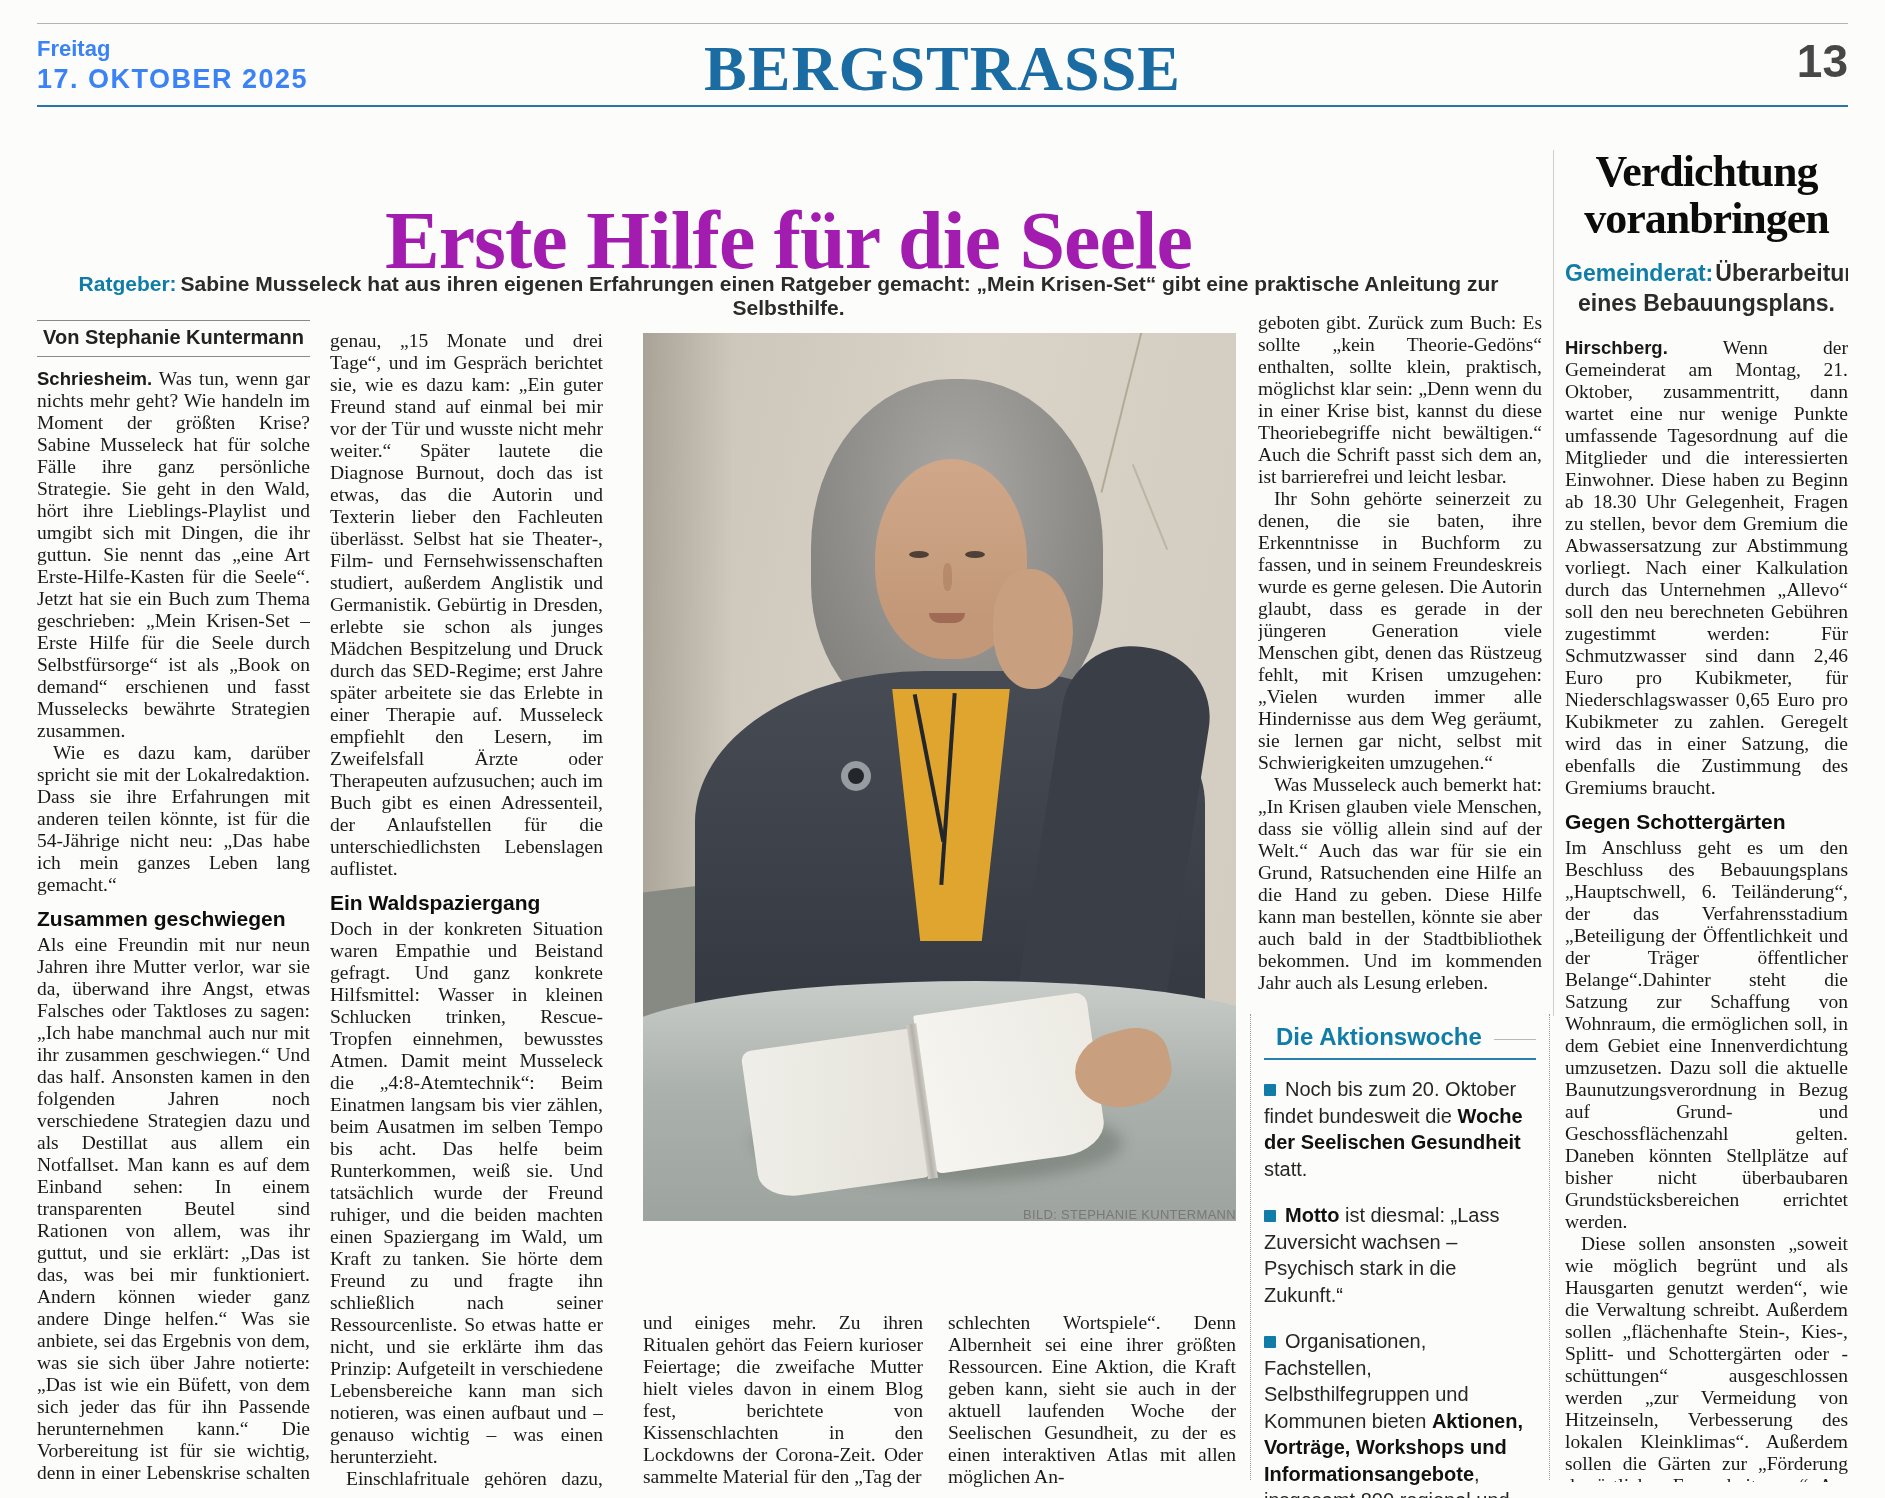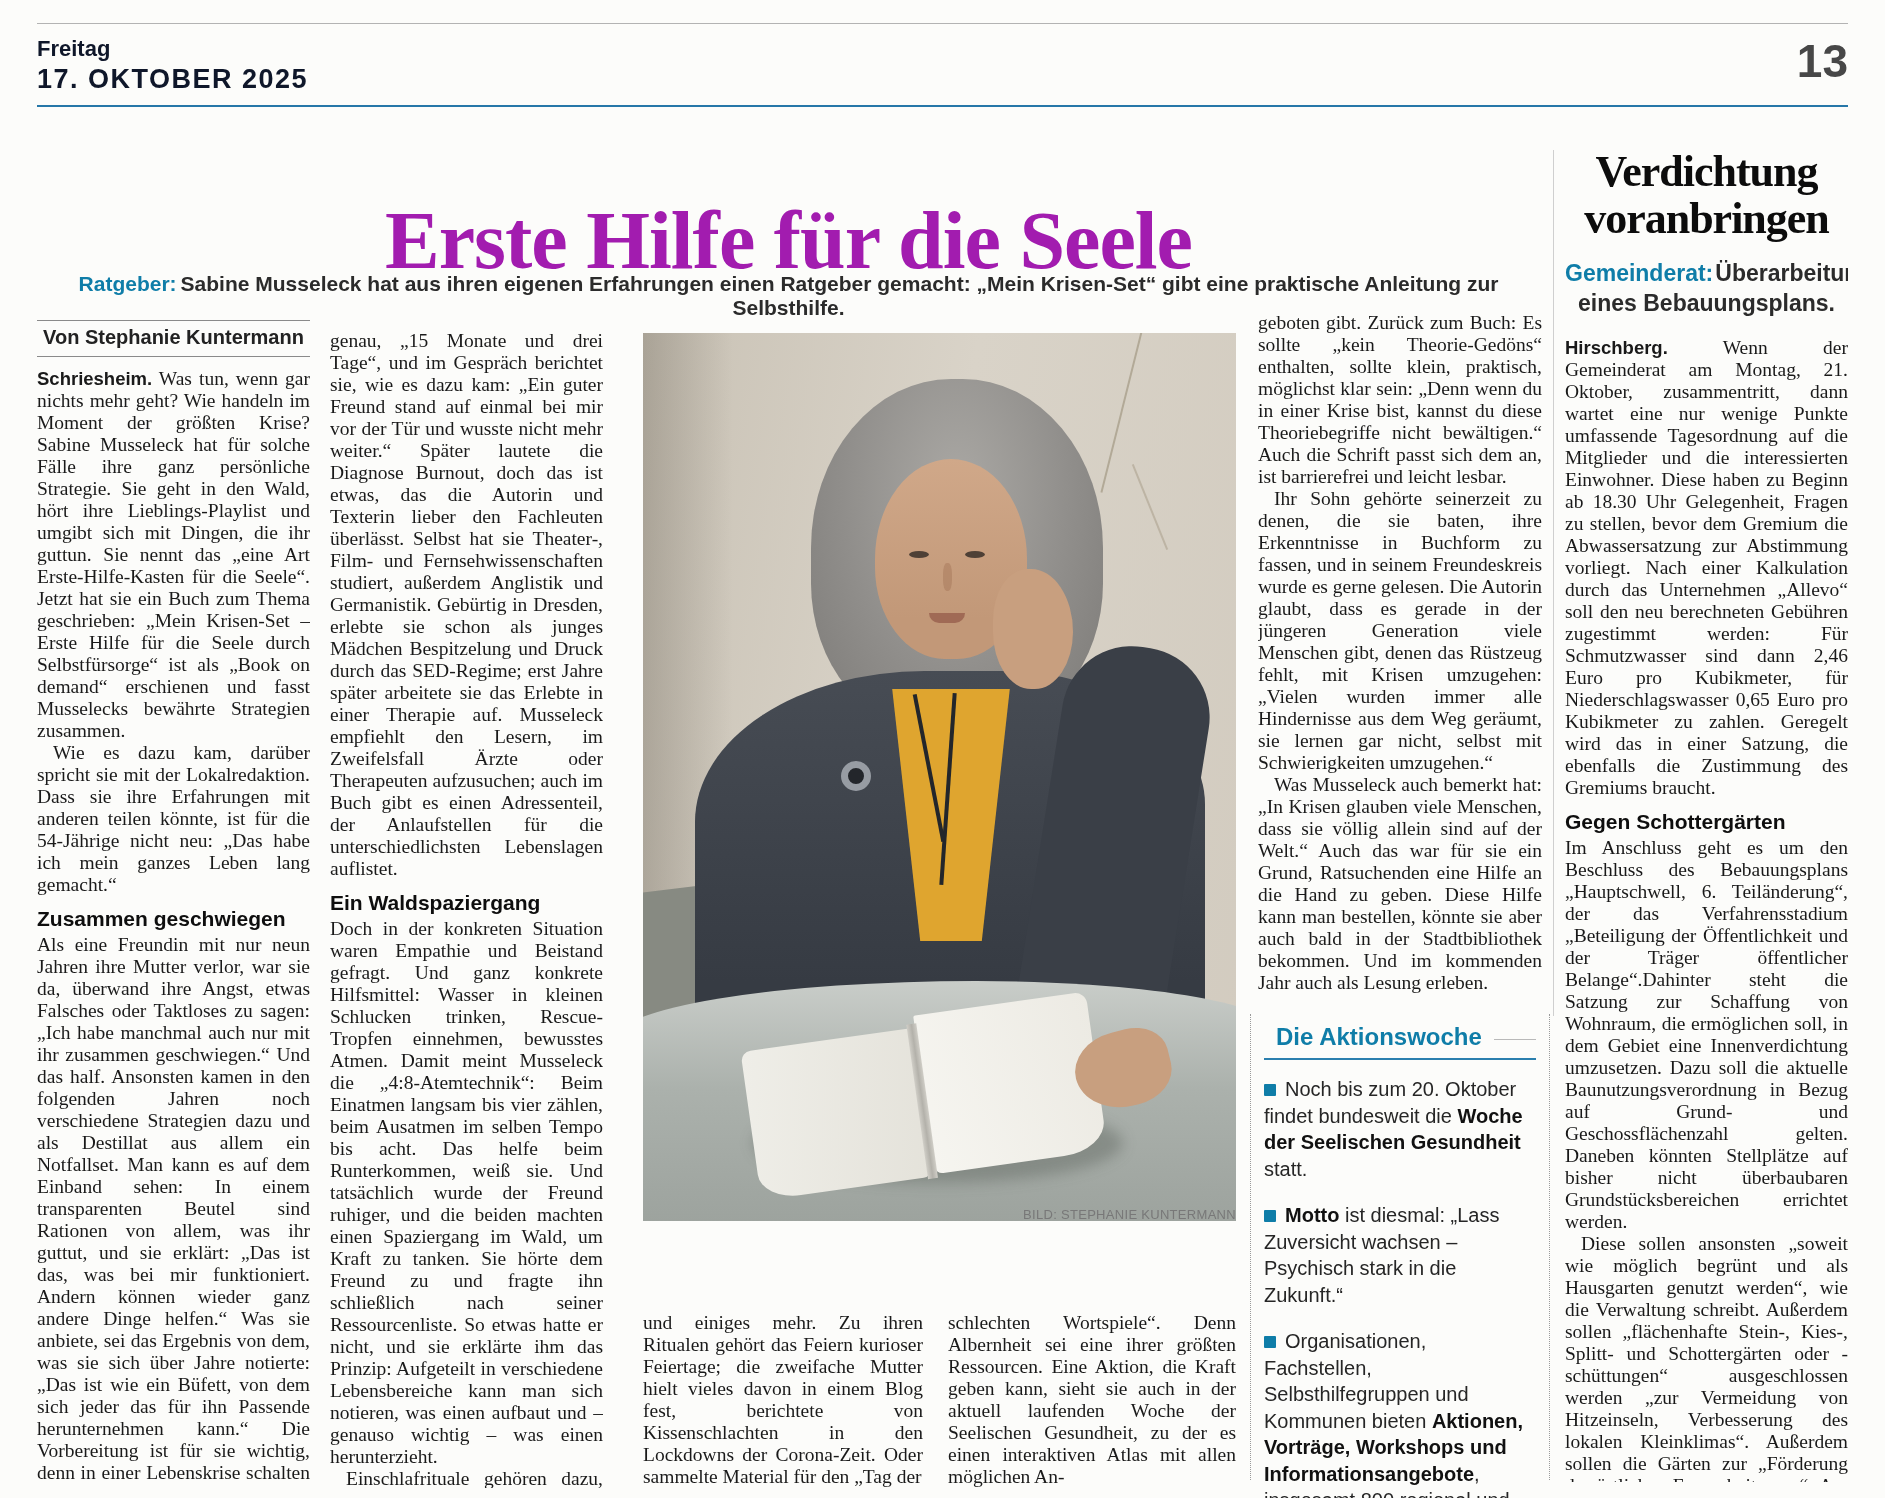--- a/index.html
+++ b/index.html
@@ -2,21 +2,21 @@
 <html lang="de"><head>
 <meta charset="utf-8">
 <style>
   html,body{margin:0;padding:0;background:#e8e8e6;}
   .page{position:relative;width:1885px;height:1498px;background:#fcfcfa;overflow:hidden;
         font-family:"Liberation Serif",serif;color:#191919;margin:0 auto;}
 
   
   .rule-top{position:absolute;left:37px;top:23px;width:1811px;height:1px;background:#b3b3b3;}
   .date-block{position:absolute;left:37px;top:36px;font-family:"Liberation Sans",sans-serif;
-              font-weight:bold;color:#0f172a;}
+              font-weight:bold;color:#3b82f6;}
   .date-day{font-size:22px;line-height:26px;}
   .date-full{font-size:27px;line-height:34px;letter-spacing:1.5px;}
   .masthead{position:absolute;left:0;top:32px;width:100%;text-align:center;
             font-family:"Liberation Serif",serif;font-weight:bold;font-size:64px;
             color:#1a6ca3;letter-spacing:1px;}
   .page-number{position:absolute;right:37px;top:34px;font-family:"Liberation Sans",sans-serif;
                font-weight:bold;font-size:46px;color:#474747;}
   .rule-blue{position:absolute;left:37px;top:105px;width:1811px;height:2px;background:#2677a8;}
 
   
@@ -128,20 +128,21 @@
 </head>
 <body>
 
 <div class="page">
 
   <div class="rule-top"></div>
   <div class="date-block">
     <div class="date-day">Freitag</div>
     <div class="date-full">17. OKTOBER 2025</div>
   </div>
+  <div class="masthead">BERGSTRASSE</div>
   <div class="page-number">13</div>
   <div class="rule-blue"></div>
 
   <h1 class="headline">Erste Hilfe für die Seele</h1>
   <div class="kicker">
     <span class="kicker-label">Ratgeber:</span><span>Sabine Musseleck hat aus ihren eigenen Erfahrungen einen Ratgeber gemacht: „Mein Krisen-Set“ gibt eine praktische Anleitung zur Selbsthilfe.</span>
   </div>
   <div class="byline">Von Stephanie Kuntermann</div>
 
   <div class="col col1">

